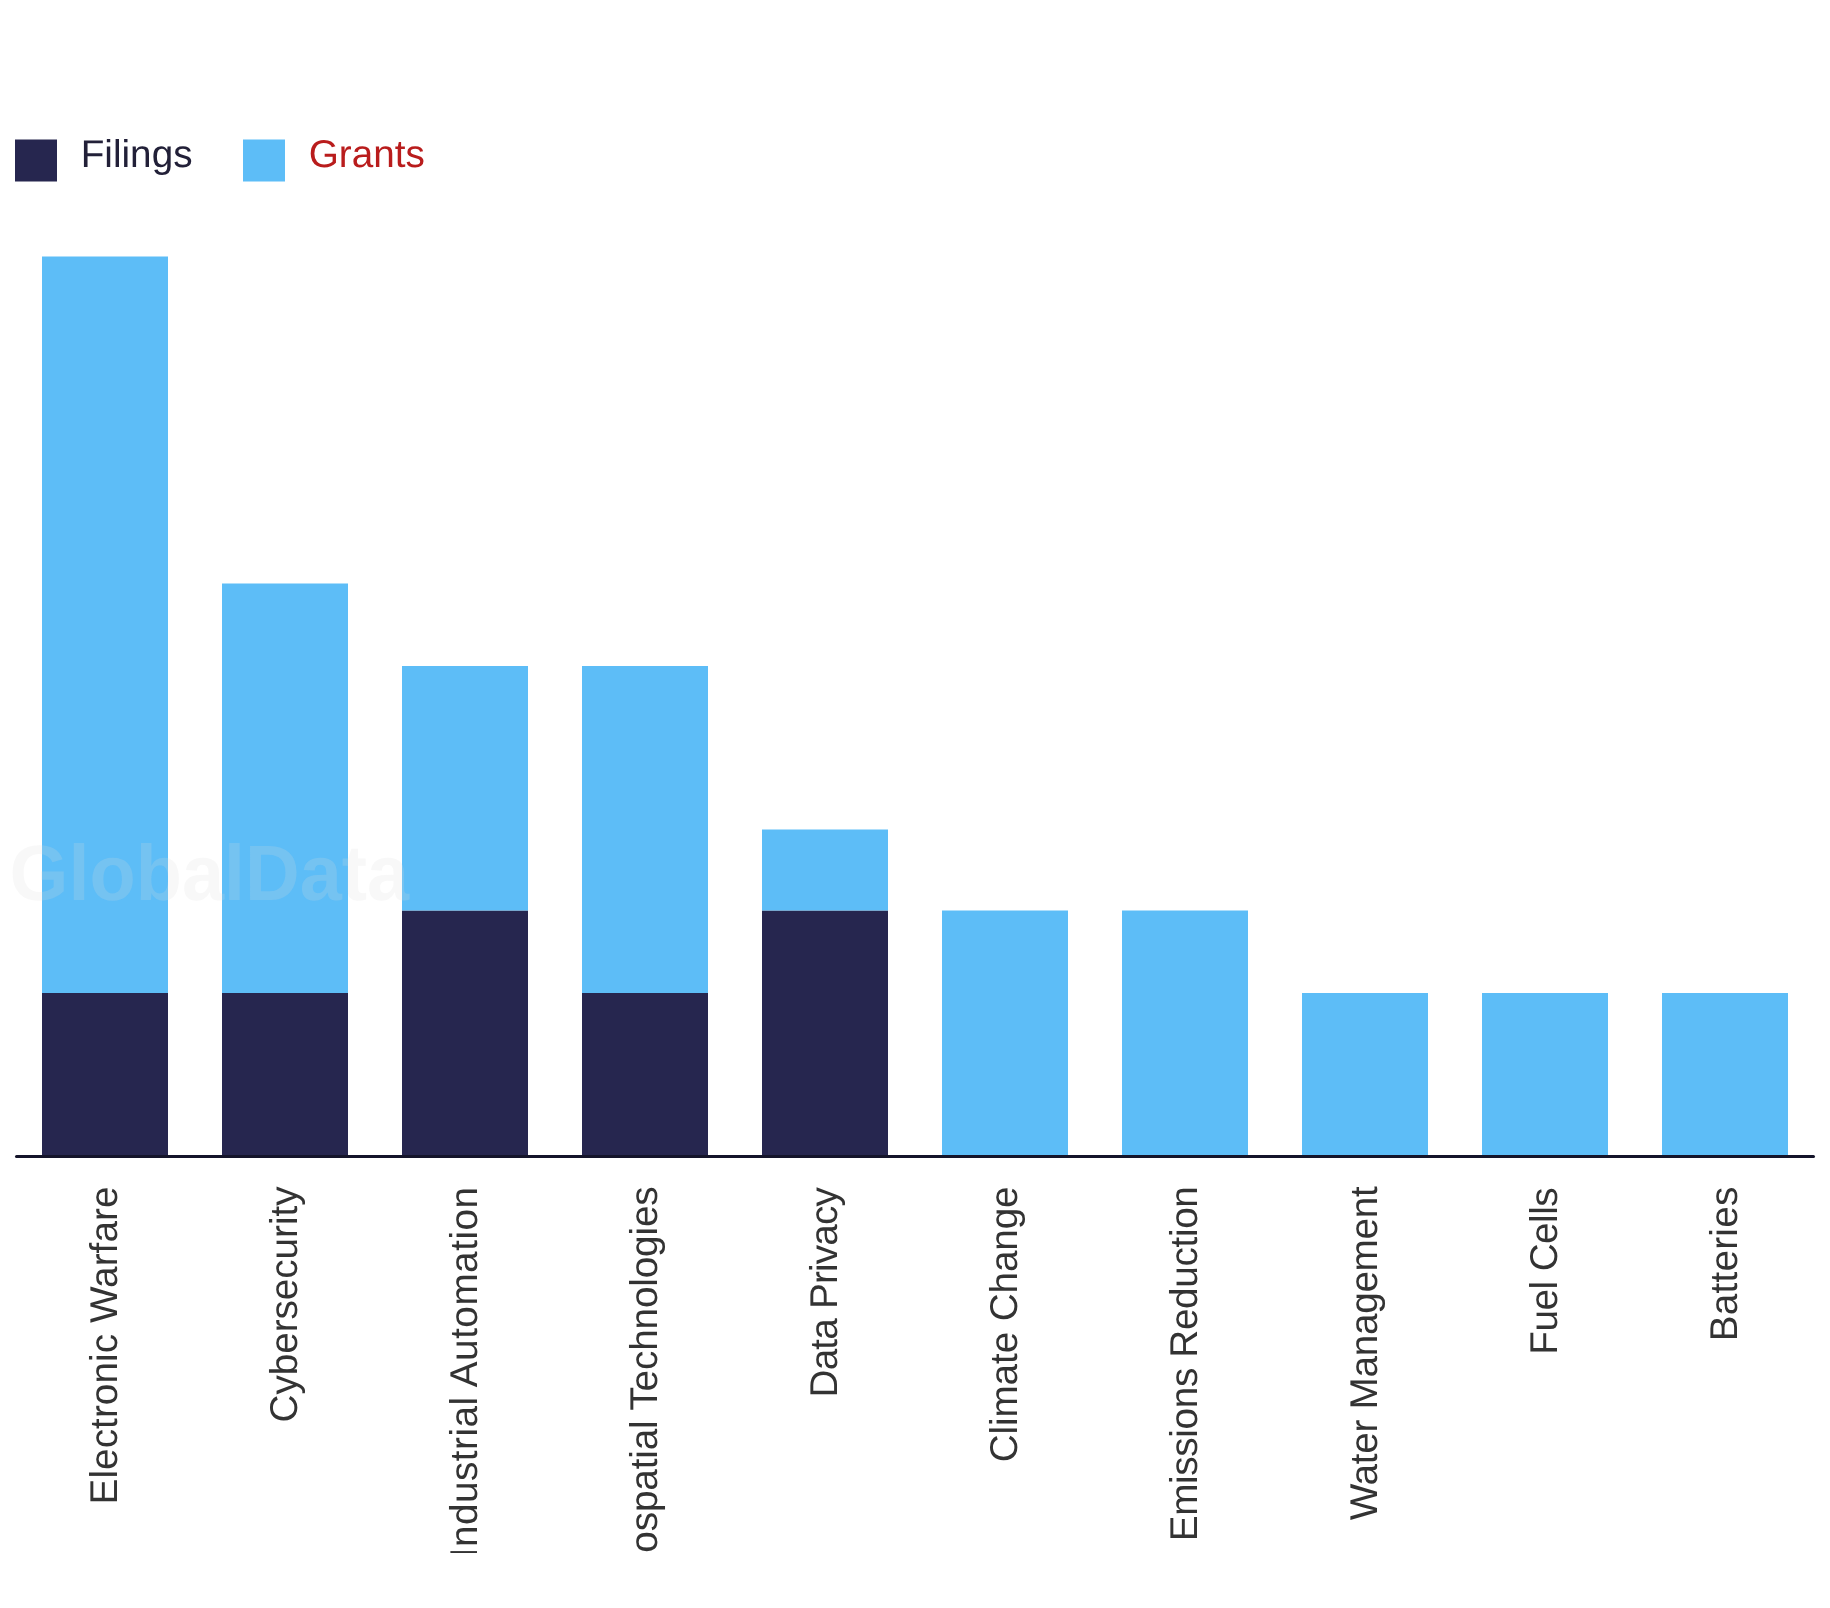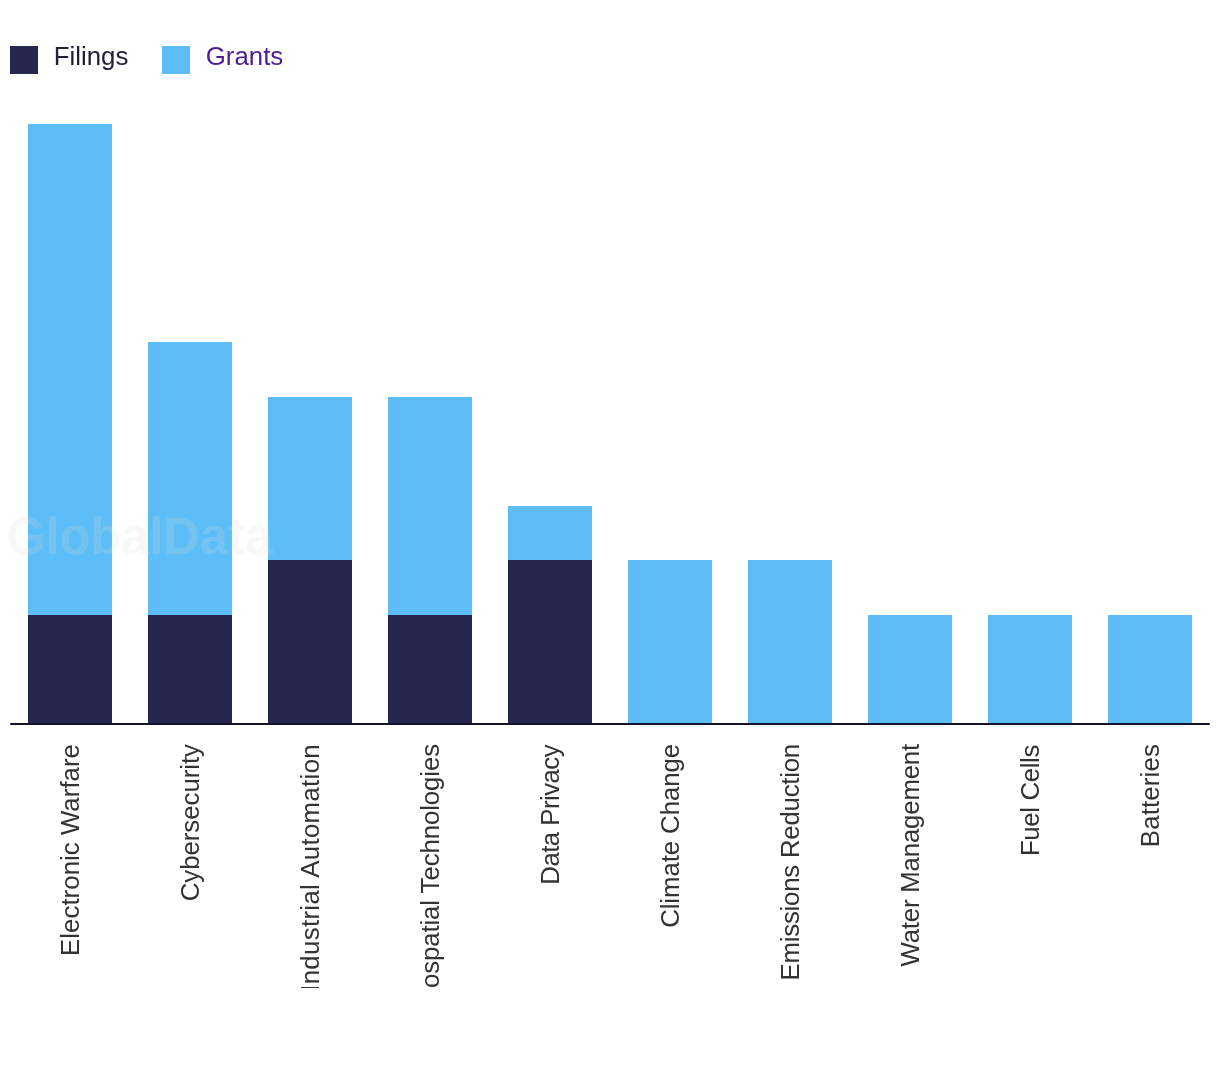--- a/index.html
+++ b/index.html
@@ -1,18 +1,18 @@
 <!DOCTYPE html>
 <html><head>
 <meta charset="utf-8">
 <style>
   html,body{margin:0;padding:0;background:#ffffff;}
   body{width:1220px;height:1072px;overflow:hidden;
        font-family:"Liberation Sans",sans-serif;}
-  #chart{position:relative;width:1220px;height:988px;background:#ffffff;overflow:hidden;}
+  #chart{position:relative;width:1220px;height:988px;background:#ffffff;overflow:hidden;margin-top:47px;}
 
   
   .legend{position:absolute;left:0;top:0;width:1220px;height:120px;}
   .legend-item{position:absolute;top:46px;height:28px;}
   .legend-item.i0{left:10px;}
   .legend-item.i1{left:162px;}
   .legend-swatch{position:absolute;left:0;top:0;width:28px;height:28px;display:block;}
   .legend-label{position:absolute;left:43.8px;top:-4px;font-size:25.8px;line-height:28px;
                 color:#222038;white-space:nowrap;transform:translateZ(0);}
 
@@ -39,21 +39,21 @@
 
 <div id="chart">
 
   <div class="legend">
     <div class="legend-item i0">
       <span class="legend-swatch" style="background: rgb(38, 38, 79);"></span>
       <span class="legend-label" style="color: rgb(34, 32, 56);">Filings</span>
     </div>
     <div class="legend-item i1">
       <span class="legend-swatch" style="background: rgb(93, 189, 247);"></span>
-      <span class="legend-label" style="color: #4c1d95;">Grants</span>
+      <span class="legend-label" style="color: #b91c1c;">Grants</span>
     </div>
   </div>
 
   <div class="plot">
     <div class="bar-segment" style="left: 28px; top: 614.709px; width: 84px; height: 109.091px; background: rgb(38, 38, 79);"></div>
     <div class="bar-segment" style="left: 28px; top: 123.8px; width: 84px; height: 490.909px; background: rgb(93, 189, 247);"></div>
     <div class="bar-segment" style="left: 148px; top: 614.709px; width: 84px; height: 109.091px; background: rgb(38, 38, 79);"></div>
     <div class="bar-segment" style="left: 148px; top: 341.982px; width: 84px; height: 272.727px; background: rgb(93, 189, 247);"></div>
     <div class="bar-segment" style="left: 268px; top: 560.164px; width: 84px; height: 163.636px; background: rgb(38, 38, 79);"></div>
     <div class="bar-segment" style="left: 268px; top: 396.527px; width: 84px; height: 163.636px; background: rgb(93, 189, 247);"></div>

